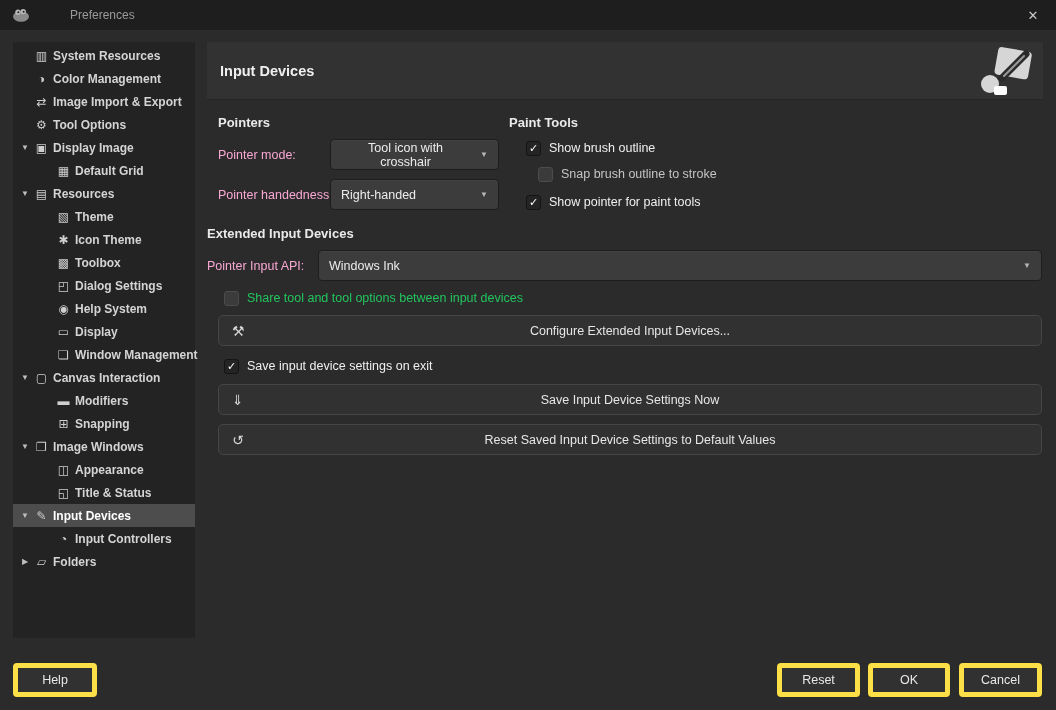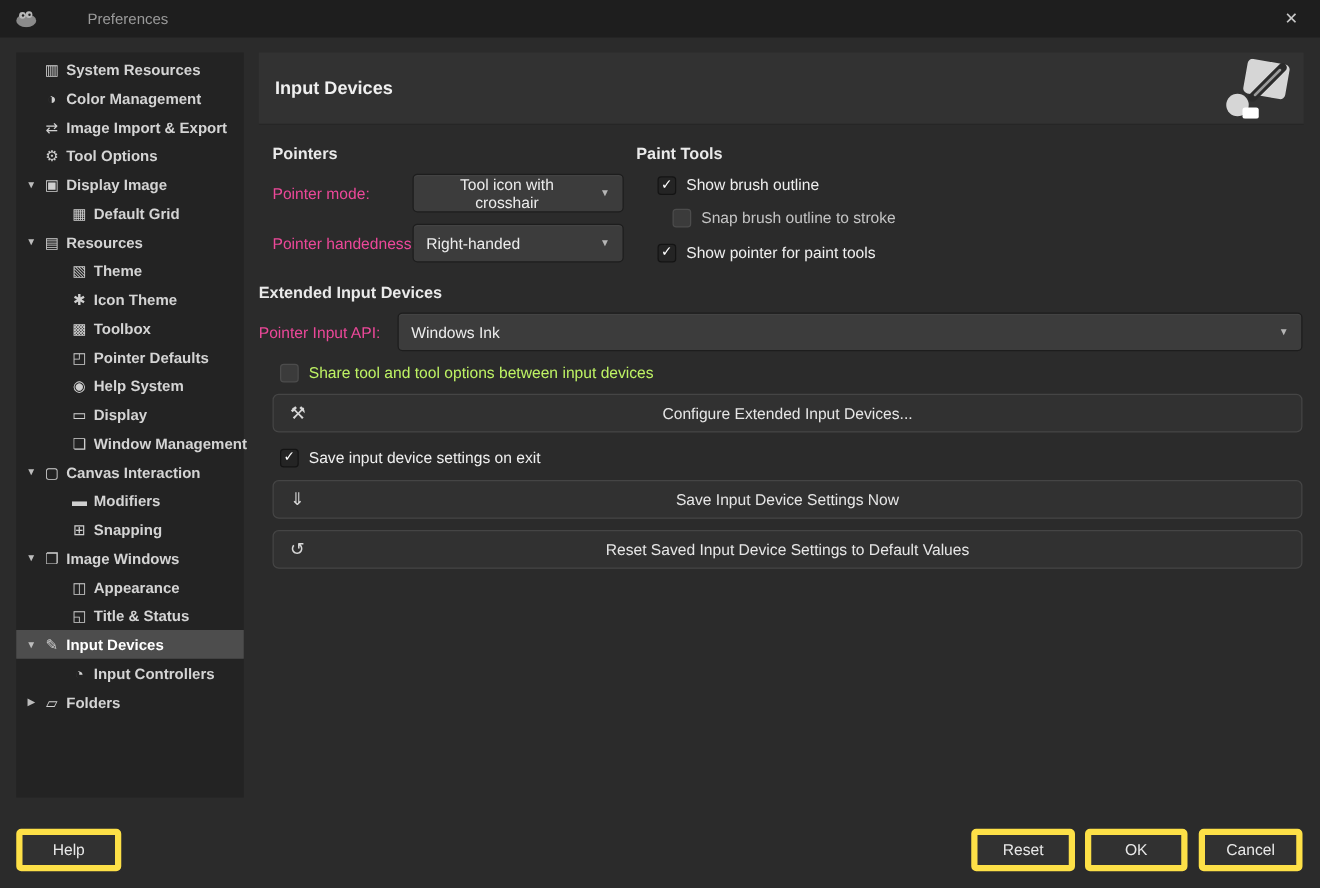--- a/index.html
+++ b/index.html
@@ -49,21 +49,21 @@
   }
   .page-title{margin-left:13px;font-size:14.5px;font-weight:bold;color:#f0f0f0;}
   .page-header .hicon{position:absolute;right:10px;top:5px;}
   
   .main{position:absolute;left:207px;top:100px;width:836px;height:538px;text-align:center;}
   .sec-heading{
     position:absolute;font-size:13px;font-weight:bold;color:#eaeaea;
   }
   .form-label{
     position:absolute;height:31px;display:flex;align-items:center;
-    font-size:12.5px;color:#ec4899;
+    font-size:12.5px;color:#f9a8d4;
   }
   .dropdown{
     position:absolute;height:31px;box-sizing:border-box;
     background:#3c3c3c;border:1px solid #1d1d1d;border-radius:4px;
     display:flex;align-items:center;padding:0 10px;
     font-size:12.5px;color:#ececec;cursor:default;
     box-shadow:inset 0 1px 0 rgba(255,255,255,0.04);
   }
   .dd-chev{margin-left:auto;font-size:8px;color:#b5b5b5;padding-left:10px;}
   .cbrow{
@@ -158,21 +158,21 @@
     <span class="tlabel">Icon Theme</span>
   </div>
   <div class="trow lvl1">
     <span class="arr"></span>
     <span class="ticon">▩</span>
     <span class="tlabel">Toolbox</span>
   </div>
   <div class="trow lvl1">
     <span class="arr"></span>
     <span class="ticon">◰</span>
-    <span class="tlabel">Pointer Defaults</span>
+    <span class="tlabel">Dialog Settings</span>
   </div>
   <div class="trow lvl1">
     <span class="arr"></span>
     <span class="ticon">◉</span>
     <span class="tlabel">Help System</span>
   </div>
   <div class="trow lvl1">
     <span class="arr"></span>
     <span class="ticon">▭</span>
     <span class="tlabel">Display</span>
@@ -282,21 +282,21 @@
   <div class="sec-heading" style="left:0px;top:126px">Extended Input Devices</div>
 
   <div class="form-label" style="left:0px;top:150px">Pointer Input API:</div>
   <div class="dropdown" style="left:111px;top:150px;width:724px">
     <span>Windows Ink</span>
     <span class="dd-chev">▼</span>
   </div>
 
   <div class="cbrow" style="left:17px;top:188px">
     <span class="cb"></span>
-    <span class="cbl" style="color:#bef264">Share tool and tool options between input devices</span>
+    <span class="cbl" style="color:#22c55e">Share tool and tool options between input devices</span>
   </div>
 
   <div class="action-btn" style="top:215px">
     <span class="ab-icon">⚒</span>
     <span>Configure Extended Input Devices...</span>
   </div>
 
   <div class="cbrow checked" style="left:17px;top:256px">
     <span class="cb">
         <span class="tick">✓</span>

